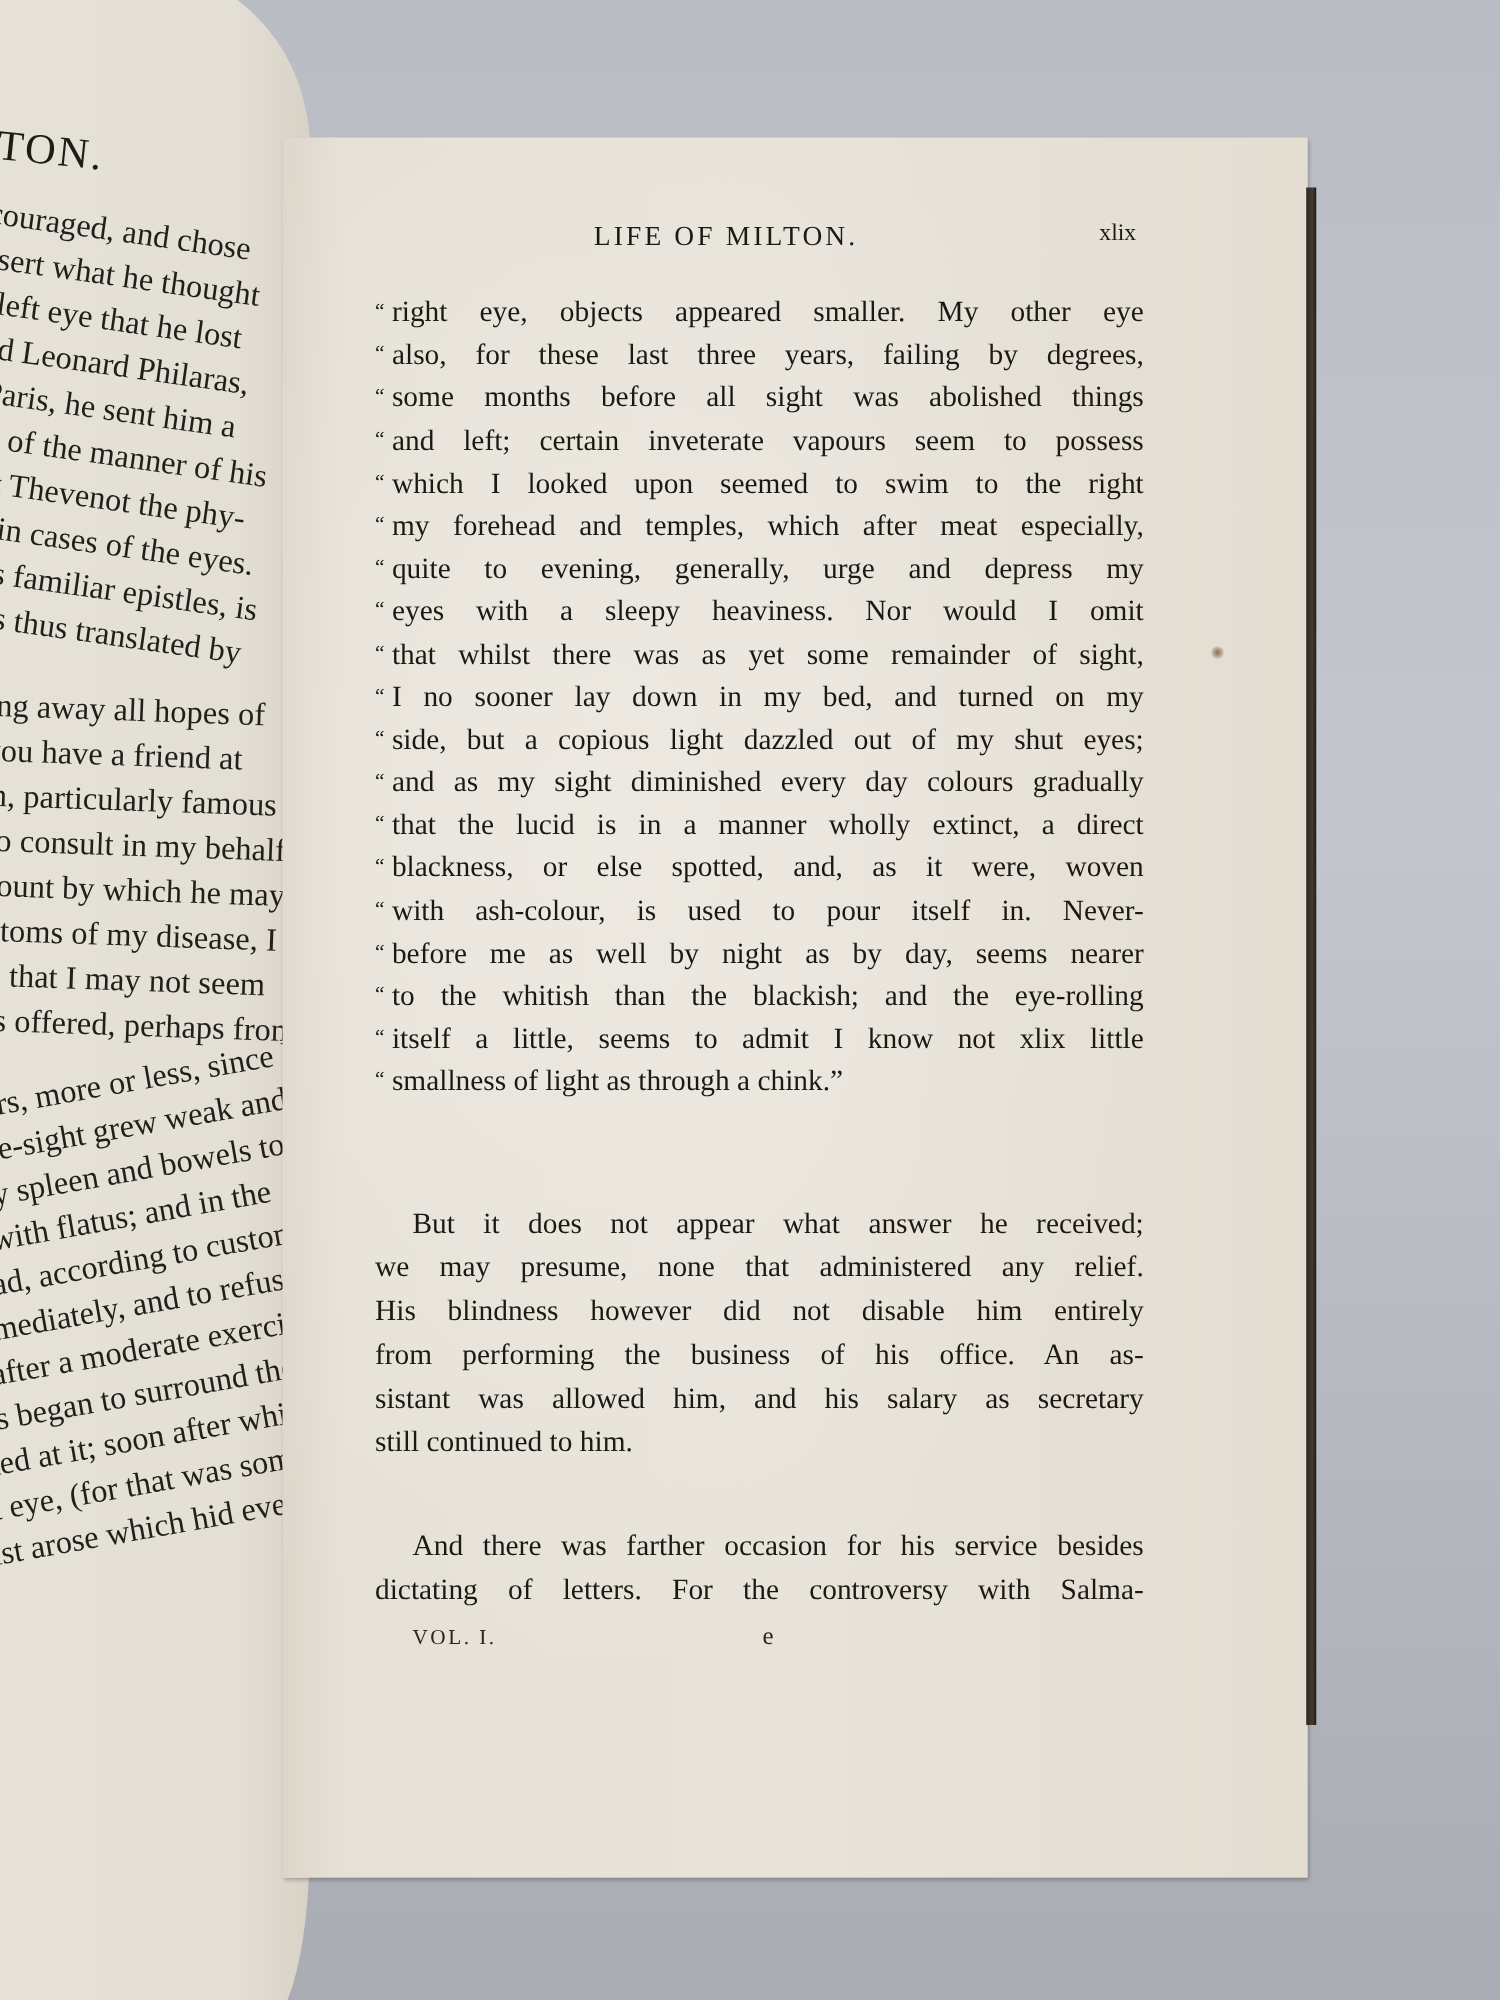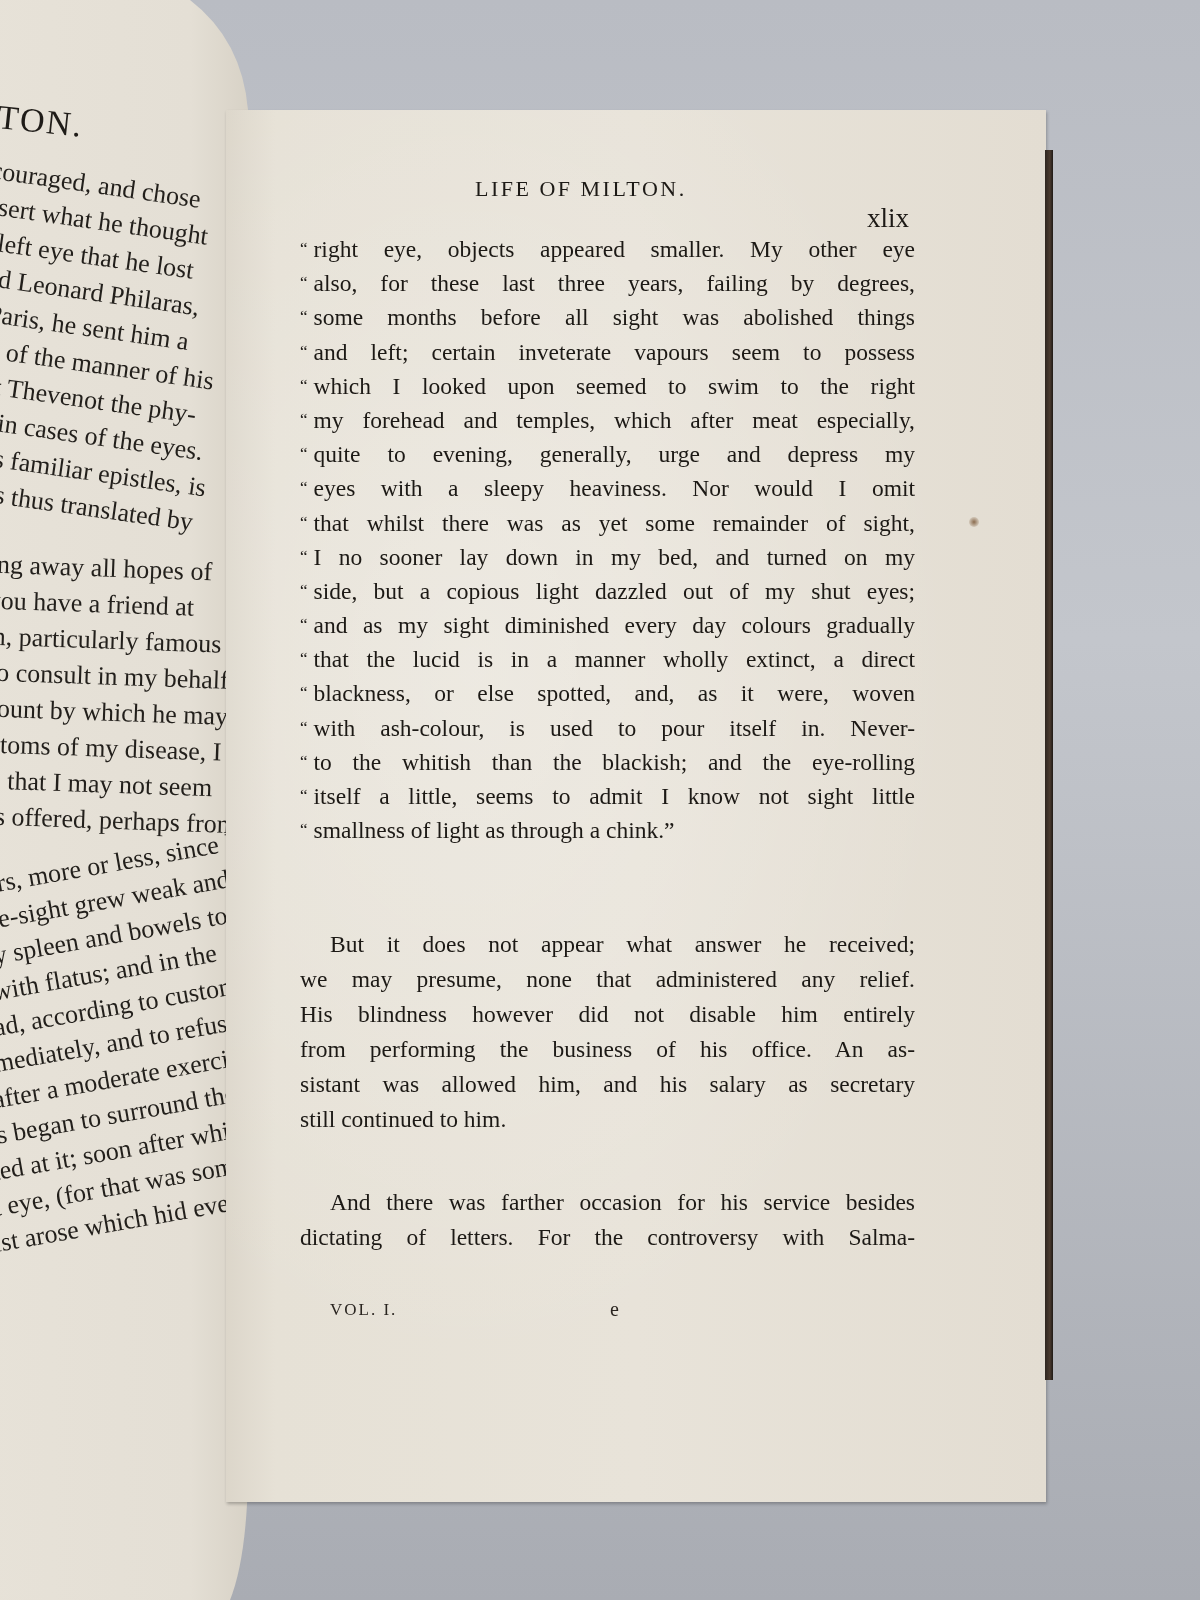--- a/index.html
+++ b/index.html
@@ -49,21 +49,21 @@
   .foxing { position: absolute; left: 969px; top: 517px; width: 10px; height: 10px; border-radius: 50%;
     background: radial-gradient(circle, #8a6b4e 0%, rgba(138,107,78,0.3) 60%, transparent 100%); }
 
   .page-header {
     position: absolute; top: 176px; left: 300px; width: 615px; height: 34px;
   }
   .running-head {
     position: absolute; left: 175px; top: 0; font-size: 22px; letter-spacing: 2.5px; color: #1d1a16;
   }
   .page-number {
-    position: absolute; right: 6px; top: 0; font-size: 27px; color: #1d1a16; margin-top: 27px;
+    position: absolute; right: 6px; top: 0; font-size: 19px; color: #1d1a16;
   }
 
   .text-block {
     position: absolute; left: 300px; top: 232px; width: 615px;
     color: #1c1915; font-size: 23.5px;
   }
   .q-line {
     height: 34.2px; line-height: 34.2px; white-space: nowrap;
     text-align: justify; text-align-last: justify;
   }
@@ -147,22 +147,23 @@
         <div class="q-line"><span class="q-mark">“</span><span>my forehead and temples, which after meat especially,</span></div>
         <div class="q-line"><span class="q-mark">“</span><span>quite to evening, generally, urge and depress my</span></div>
         <div class="q-line"><span class="q-mark">“</span><span>eyes with a sleepy heaviness.  Nor would I omit</span></div>
         <div class="q-line"><span class="q-mark">“</span><span>that whilst there was as yet some remainder of sight,</span></div>
         <div class="q-line"><span class="q-mark">“</span><span>I no sooner lay down in my bed, and turned on my</span></div>
         <div class="q-line"><span class="q-mark">“</span><span>side, but a copious light dazzled out of my shut eyes;</span></div>
         <div class="q-line"><span class="q-mark">“</span><span>and as my sight diminished every day colours gradually</span></div>
         <div class="q-line"><span class="q-mark">“</span><span>that the lucid is in a manner wholly extinct, a direct</span></div>
         <div class="q-line"><span class="q-mark">“</span><span>blackness, or else spotted, and, as it were, woven</span></div>
         <div class="q-line"><span class="q-mark">“</span><span>with ash-colour, is used to pour itself in.  Never-</span></div>
+        <div class="q-line"><span class="q-mark">“</span><span>before me as well by night as by day, seems nearer</span></div>
         <div class="q-line"><span class="q-mark">“</span><span>to the whitish than the blackish; and the eye-rolling</span></div>
-        <div class="q-line"><span class="q-mark">“</span><span>itself a little, seems to admit I know not sight little</span></div>
+        <div class="q-line"><span class="q-mark">“</span><span>itself a little, seems to admit I know not xlix little</span></div>
         <div class="q-line" style="text-align-last: left;"><span class="q-mark">“</span><span>smallness of light as through a chink.”</span></div>
       </div>
     <div class="gap1"></div>
     <div id="para1" class="para">
         <div class="p-line indent">But it does not appear what answer he received;</div>
         <div class="p-line">we may presume, none that administered any relief.</div>
         <div class="p-line">His blindness however did not disable him entirely</div>
         <div class="p-line">from performing the business of his office.  An as-</div>
         <div class="p-line">sistant was allowed him, and his salary as secretary</div>
         <div class="p-line last">still continued to him.</div>

